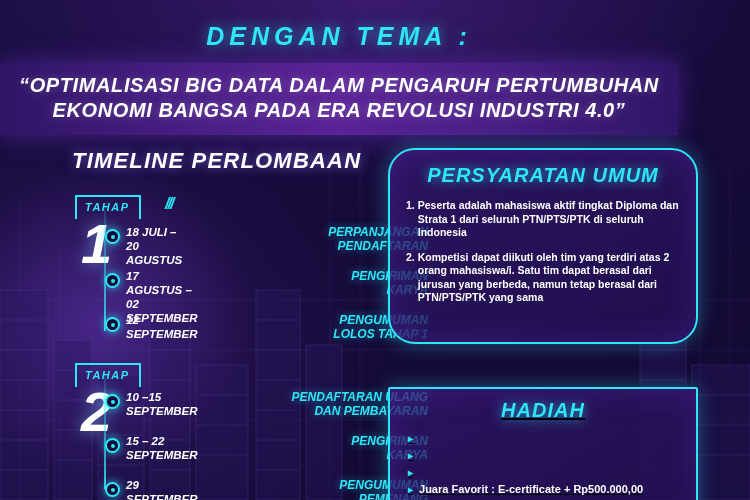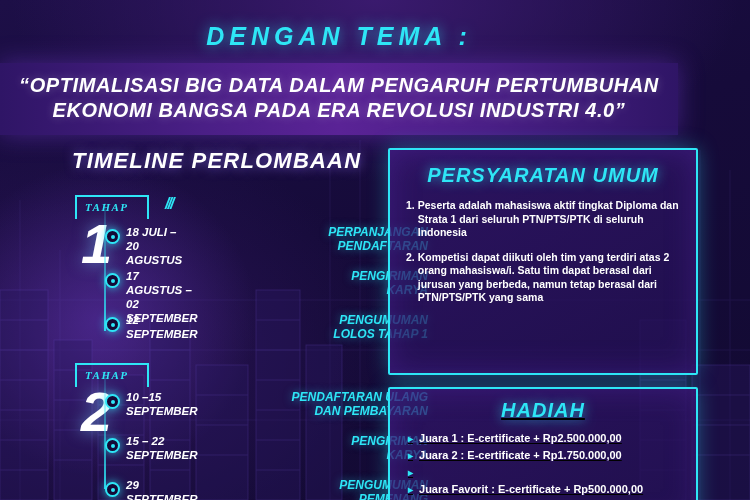--- a/index.html
+++ b/index.html
@@ -88,26 +88,25 @@
 
   
   .stage {
     position: absolute;
   }
   .stage-1 { left: 75px; top: 195px; }
   .stage-2 { left: 75px; top: 363px; }
 
   .tahap-box {
     position: relative;
-    width: 74px;
+    width: 66px;
     height: 24px;
     border: 2px solid #2ee6f6;
     border-bottom: none;
     box-sizing: border-box;
-    font-family: Liberation Serif, serif;
   }
   .tahap-label {
     position: absolute;
     left: 8px; top: 4px;
     color: #2ee6f6;
     font-size: 11px;
     font-weight: bold;
     font-style: italic;
     letter-spacing: 1.5px;
   }
@@ -191,21 +190,21 @@
   .panel {
     position: absolute;
     border: 2px solid #2ee6f6;
     border-radius: 2px;
     background: linear-gradient(150deg, rgba(52,22,110,.72) 0%, rgba(34,16,82,.82) 100%);
     box-shadow: 0 0 20px rgba(46,230,246,.35), inset 0 0 30px rgba(90,40,170,.4);
     box-sizing: border-box;
   }
   .panel-umum {
     left: 388px; top: 148px;
-    width: 310px; height: 227px;
+    width: 310px; height: 196px; border-radius: 27px;
   }
   .panel-hadiah {
     left: 388px; top: 387px;
     width: 310px; height: 140px; text-decoration: underline;
   }
   .panel-title {
     text-align: center;
     color: #2ee6f6;
     font-size: 20px;
     font-weight: bold;
@@ -384,25 +383,23 @@
         <span>Kompetisi dapat diikuti oleh tim yang terdiri atas 2 orang mahasiswa/i. Satu tim dapat berasal dari jurusan yang berbeda, namun tetap berasal dari PTN/PTS/PTK yang sama</span>
       </div>
     </div>
   </div>
 
   <div class="panel panel-hadiah">
     <div class="panel-title hadiah">HADIAH</div>
     <div class="prize-list">
       <div class="prize">
         <span class="chev">▸</span>
-        <span>Juara 1 :  E-certificate + Rp2.500.000,00</span>
       </div>
       <div class="prize">
         <span class="chev">▸</span>
-        <span>Juara 2 :  E-certificate + Rp1.750.000,00</span>
       </div>
       <div class="prize">
         <span class="chev">▸</span>
       </div>
       <div class="prize">
         <span class="chev">▸</span>
         <span>Juara Favorit :  E-certificate + Rp500.000,00</span>
       </div>
     </div>
   </div>

